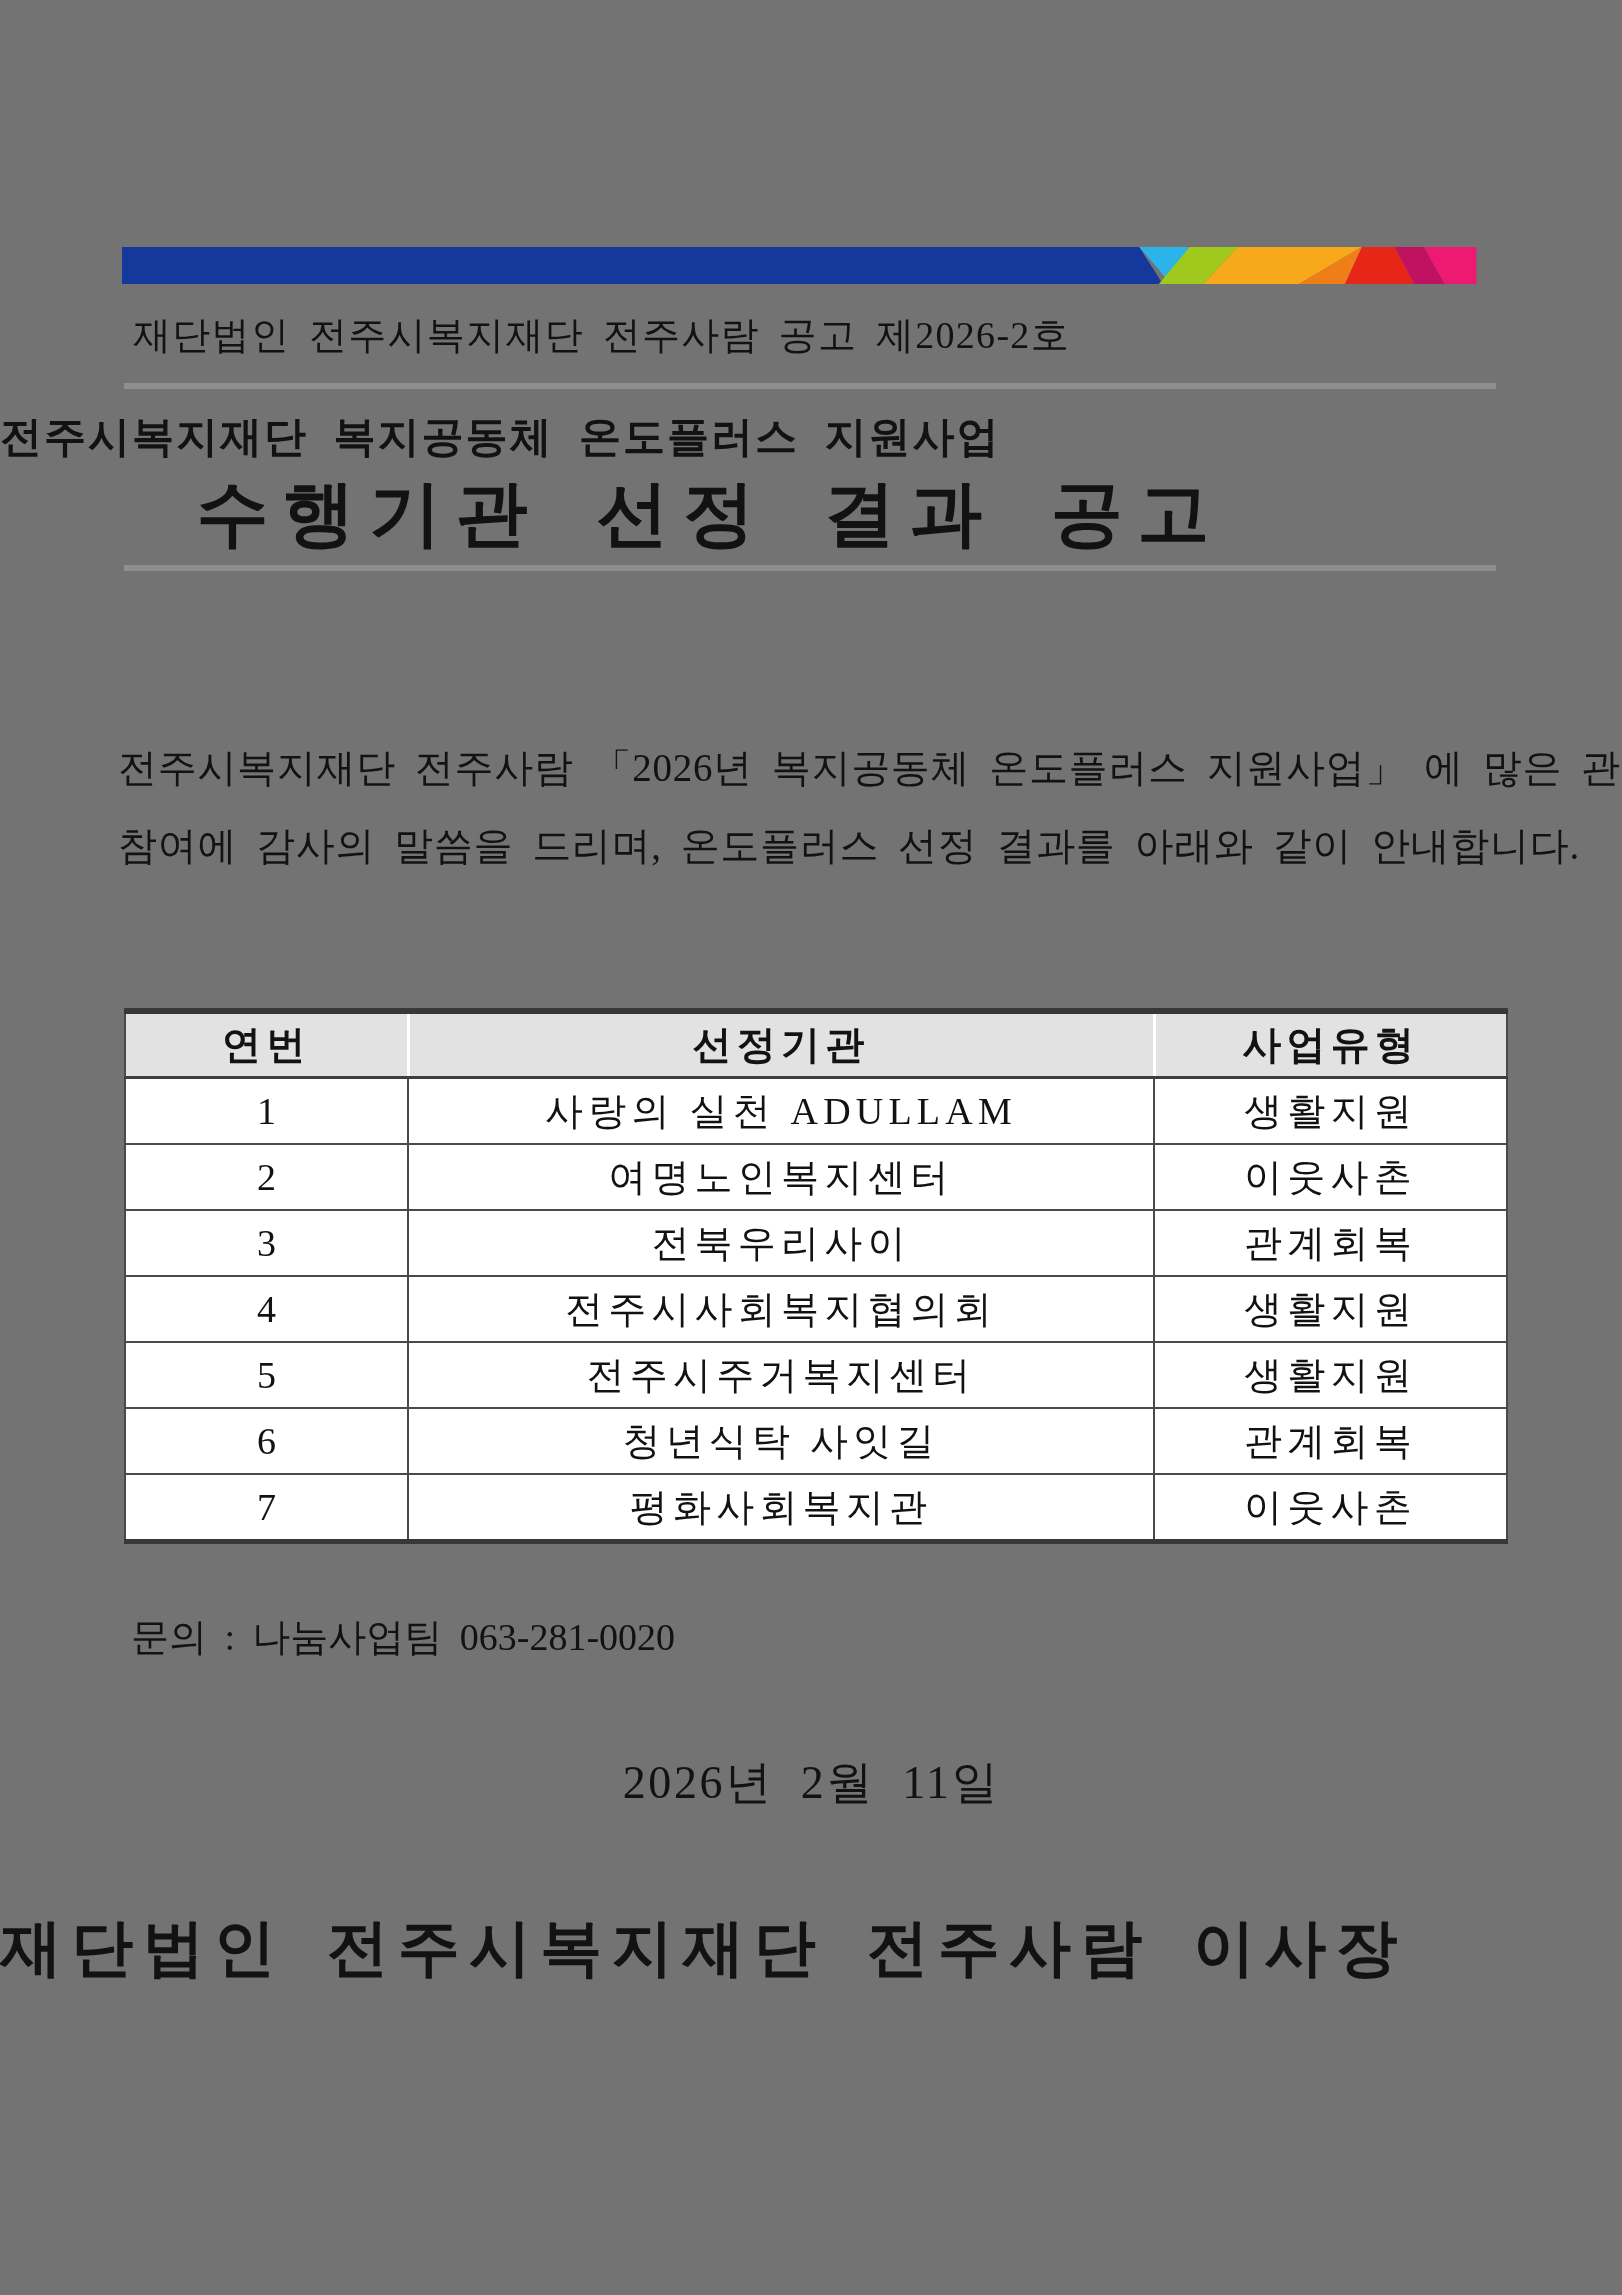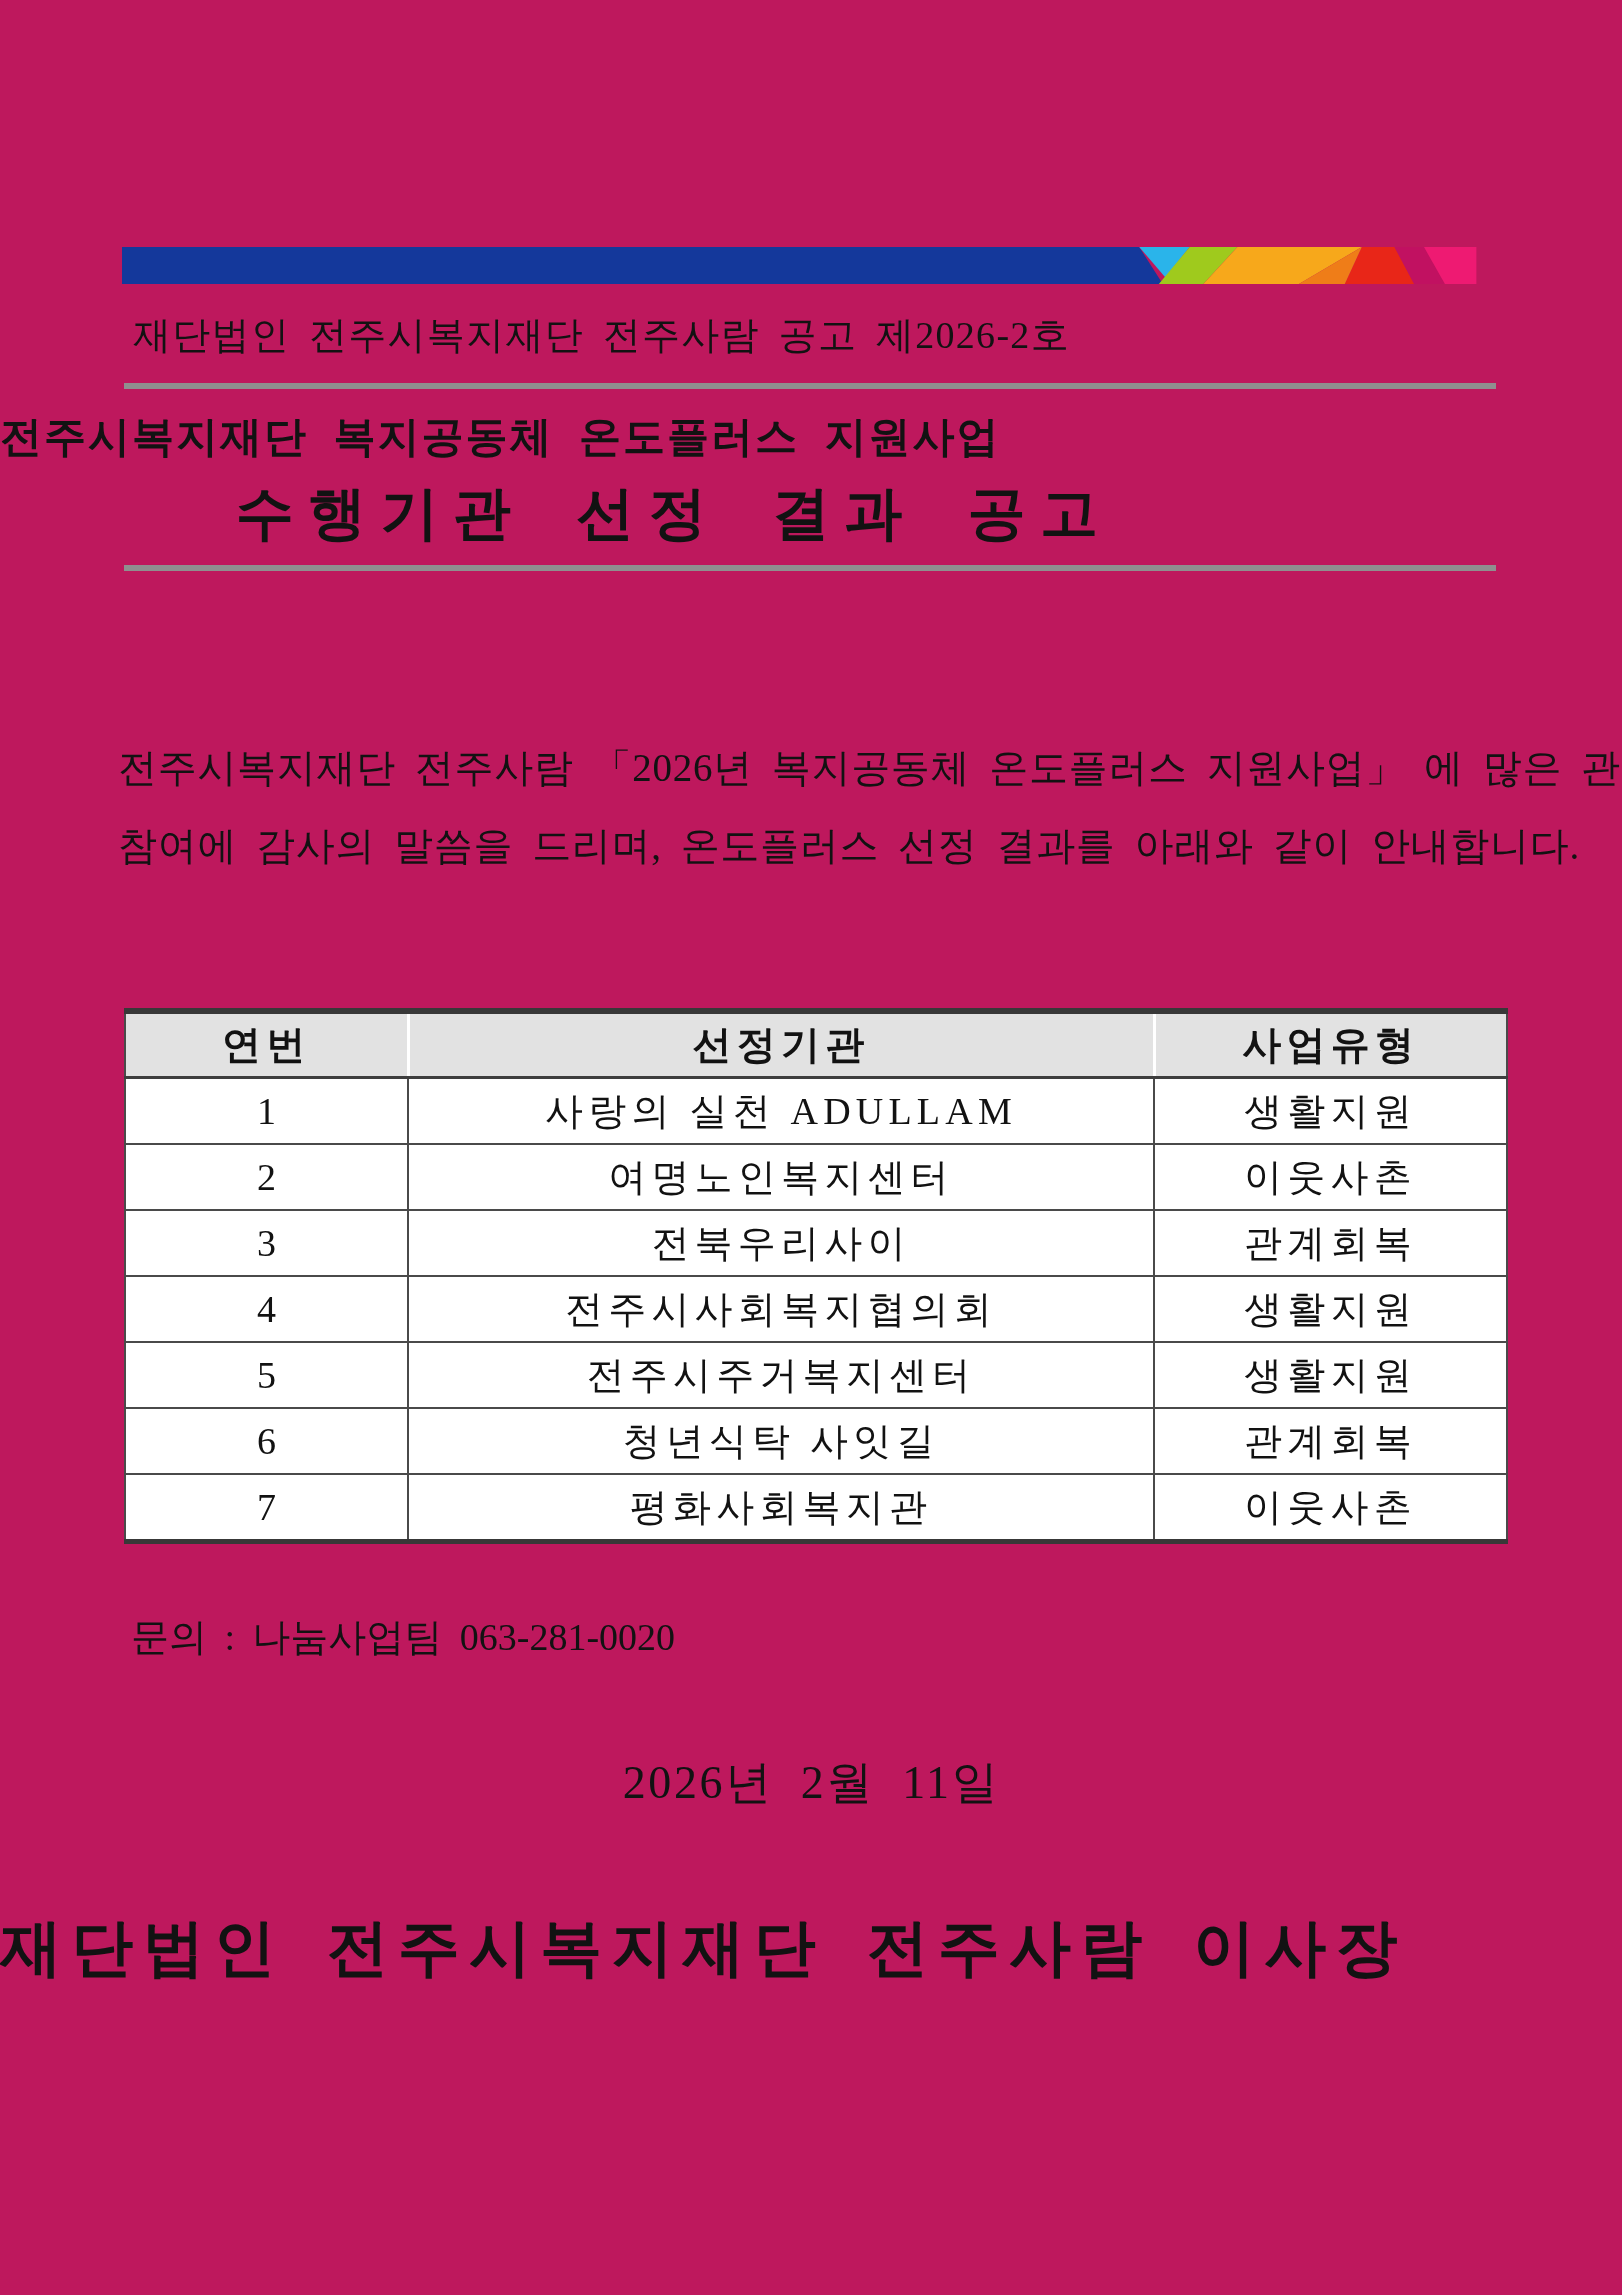--- a/index.html
+++ b/index.html
@@ -1,17 +1,17 @@
 <!DOCTYPE html>
 <html style="font-size:10.5px"><head>
 <meta charset="utf-8">
 <style>
   html,body{margin:0;padding:0;background:#ffffff;}
   .page{
-    position:relative;width:1623px;height:2295px;background:#be185d;
+    position:relative;width:1623px;height:2295px;background:#737373;
     font-family:"Liberation Serif","DejaVu Serif",serif;color:#121212;overflow:hidden;
   }
   
   .banner{position:absolute;left:122px;top:247px;width:1355px;height:37px;display:block;}
   
   .doc-number{
     position:absolute;left:133px;top:308px;font-size:38px;line-height:55px;
     letter-spacing:1.3px;word-spacing:7.9px;white-space:nowrap;
   }
   
@@ -19,22 +19,22 @@
   .rule-1{top:383px;}
   .rule-2{top:565px;}
   
   .title-sub{
     position:absolute;left:0;top:411px;width:1623px;text-align:left;
     font-family:"Liberation Sans","DejaVu Sans",sans-serif;font-weight:bold;
     font-size:42px;line-height:51px;letter-spacing:2px;word-spacing:11.8px;white-space:nowrap;
   }
   .title-main{
     position:absolute;left:0;top:459px;width:1348px;text-align:center;
-    font-weight:bold;font-size:58px;line-height:110px;
-    letter-spacing:14.4px;word-spacing:22px;white-space:nowrap;
+    font-weight:bold;font-size:72px;line-height:110px;
+    letter-spacing:14.4px;word-spacing:22px;white-space:nowrap;padding-left:36px;
   }
   
   .intro-line{
     position:absolute;left:118px;font-size:39px;line-height:50px;
     letter-spacing:0.7px;word-spacing:8.5px;white-space:nowrap;
   }
   .intro-1{top:662px;}
   .intro-2{top:743px;}
   .intro-3{top:821px;}
   

